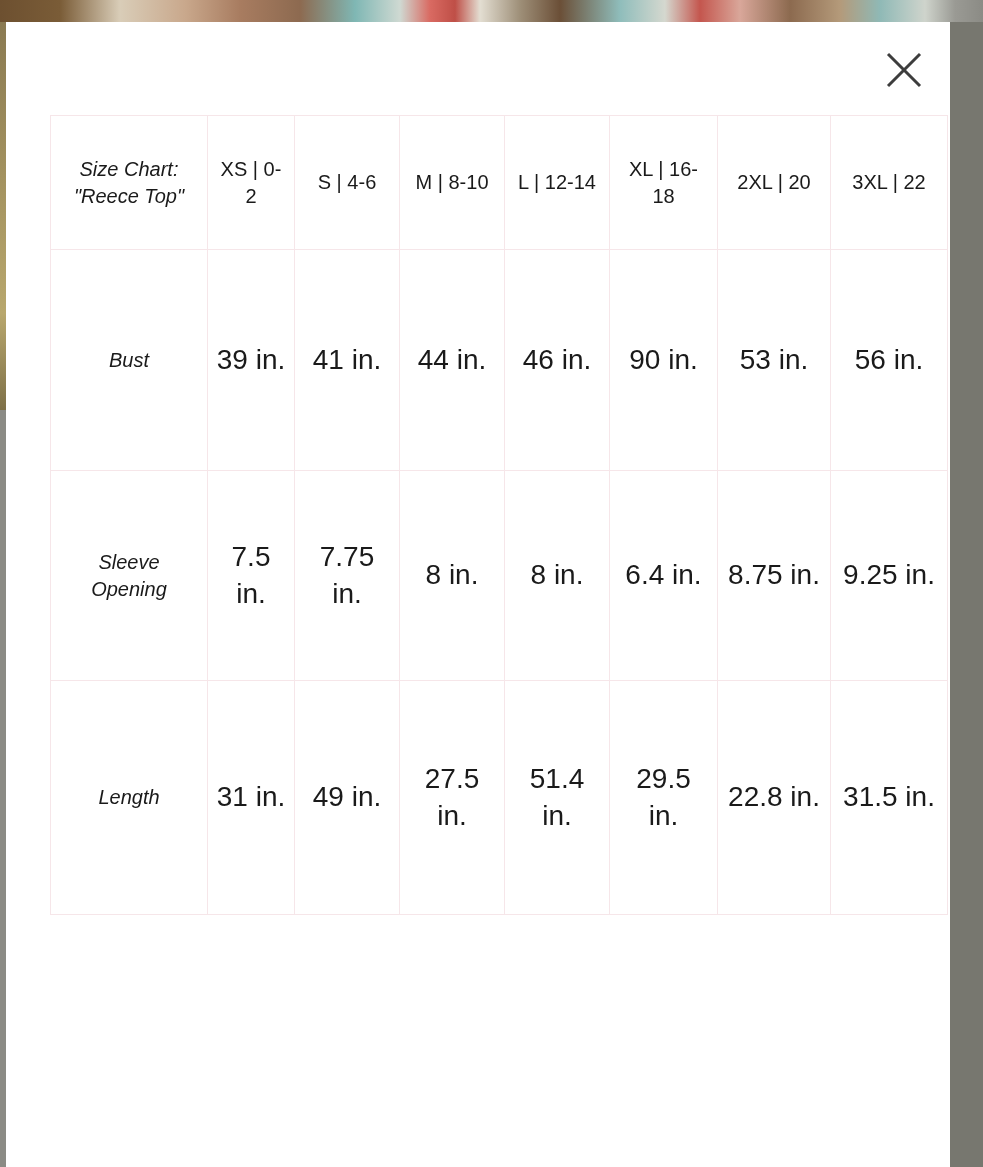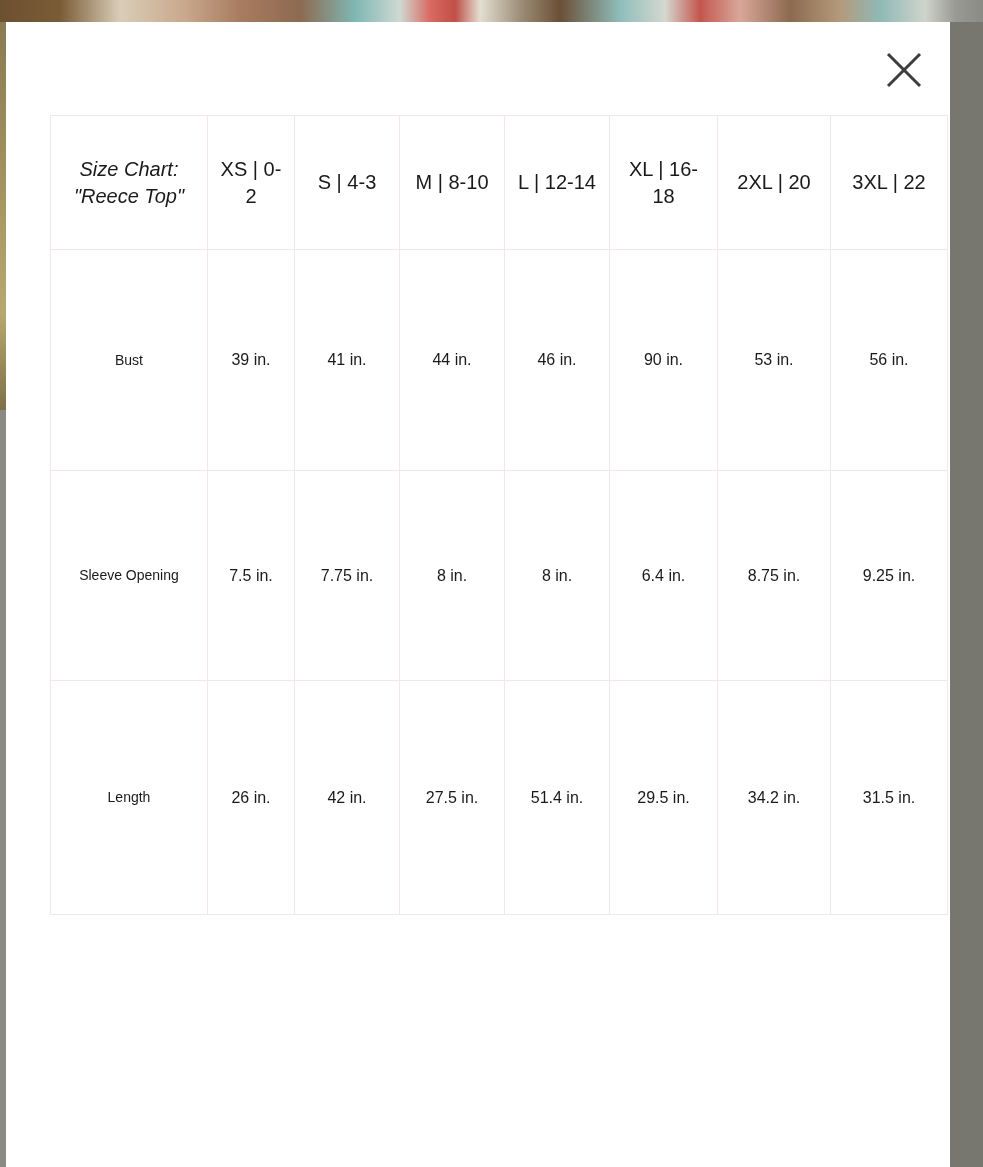--- a/index.html
+++ b/index.html
@@ -138,25 +138,26 @@
     font-style: italic;
     font-weight: 700;
     font-size: 20px;
   }
   th.size-header {
     font-weight: 700;
     font-size: 20px;
   }
   td.measure-label {
     font-weight: 700;
-    font-size: 14px;
+    font-size: 20px;
+    font-style: italic;
   }
   td.measure-value {
     font-weight: 400;
-    font-size: 16px;
+    font-size: 28px;
   }
 </style>
 </head>
 <body>
 
 <div id="page-root">
 
   <div class="bg-photo-strip"></div>
   <div class="bg-left-column"></div>
   <div class="bg-left-gray"></div>
@@ -182,21 +183,21 @@
             <col class="c-m">
           <col class="c-l">
             <col class="c-xl">
             <col class="c-2xl">
             <col class="c-3xl">
         </colgroup>
         <thead>
           <tr class="header-row">
             <th class="chart-title">Size Chart: "Reece Top"</th>
             <th class="size-header">XS | 0-2</th>
-            <th class="size-header">S | 4-3</th>
+            <th class="size-header">S | 4-6</th>
             <th class="size-header">M | 8-10</th>
             <th class="size-header">L | 12-14</th>
             <th class="size-header">XL | 16-18</th>
             <th class="size-header">2XL | 20</th>
             <th class="size-header">3XL | 22</th>
           </tr>
         </thead>
         <tbody>
           <tr class="row-bust">
             <td class="measure-label">Bust</td>
@@ -213,26 +214,26 @@
             <td class="measure-value">7.5 in.</td>
             <td class="measure-value">7.75 in.</td>
             <td class="measure-value">8 in.</td>
             <td class="measure-value">8 in.</td>
             <td class="measure-value">6.4 in.</td>
             <td class="measure-value">8.75 in.</td>
             <td class="measure-value">9.25 in.</td>
           </tr>
           <tr class="row-length">
             <td class="measure-label">Length</td>
-            <td class="measure-value">26 in.</td>
-            <td class="measure-value">42 in.</td>
+            <td class="measure-value">31 in.</td>
+            <td class="measure-value">49 in.</td>
             <td class="measure-value">27.5 in.</td>
             <td class="measure-value">51.4 in.</td>
             <td class="measure-value">29.5 in.</td>
-            <td class="measure-value">34.2 in.</td>
+            <td class="measure-value">22.8 in.</td>
             <td class="measure-value">31.5 in.</td>
           </tr>
         </tbody>
       </table>
     </div>
 
   </div>
 </div>
 
 </body></html>

